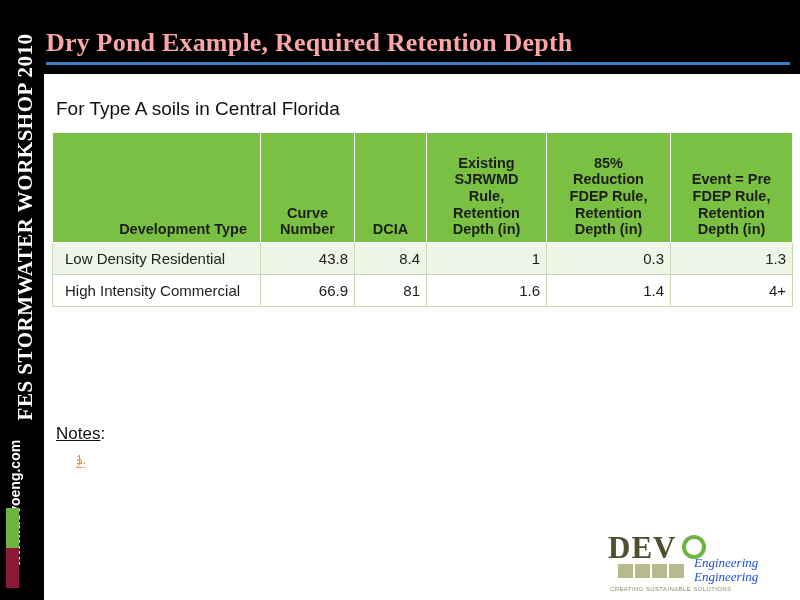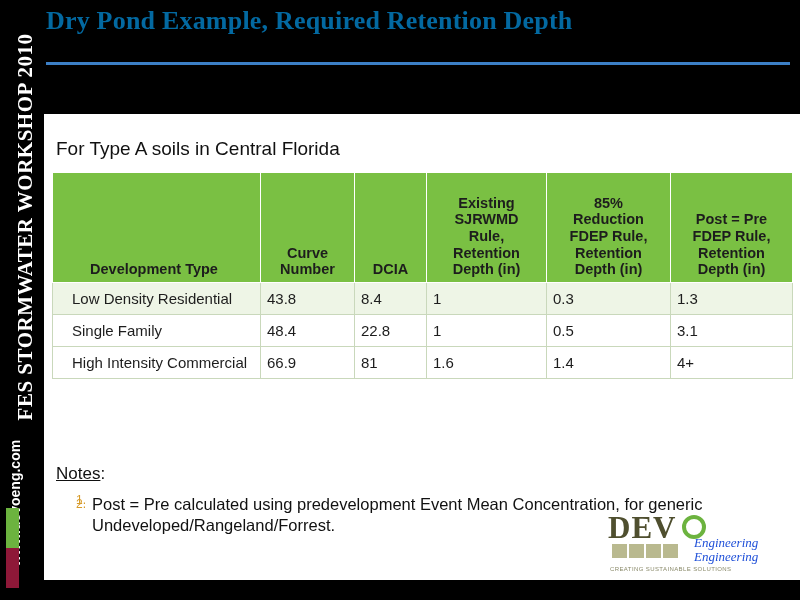--- a/index.html
+++ b/index.html
@@ -50,42 +50,41 @@
     width: 13px; height: 40px; background: #6cb33f;
   }
   #rail-swatch-maroon {
     position: absolute; left: 6px; top: 548px;
     width: 13px; height: 40px; background: #8e1838;
   }
 
   
   #slide-title {
     position: absolute;
-    left: 46px; top: 6px;
+    left: 46px; top: 28px;
     width: 740px;
-    color: #0369a1;
+    color: #fca5a5;
     font-family: "Liberation Serif", serif;
     font-weight: bold;
     font-size: 26px;
     letter-spacing: 0.2px;
   }
   #title-rule {
     position: absolute;
     left: 46px; top: 62px;
     width: 744px; height: 3px;
     background: #3c7fc6;
   }
 
   
   #content-card {
     position: absolute;
     left: 44px; top: 74px;
-    width: 756px; height: 466px;
+    width: 756px; height: 526px;
     background: #ffffff;
-    margin-top: 40px;
   }
 
   #subhead {
     position: absolute;
     left: 12px; top: 24px;
     font-size: 19px;
     color: #111;
   }
 
   
@@ -101,36 +100,36 @@
     color: #1d1d1d;
     font-size: 14.5px;
     font-weight: bold;
     border: 1px solid #ffffff;
     padding: 4px 13px;
     vertical-align: bottom;
     height: 110px;
     line-height: 1.15;
   }
   #data-table th.th-dev {
-    text-align: center;
+    text-align: right;
     padding-left: 8px;
   }
   #data-table td {
     border: 1px solid #c9d8bb;
     font-size: 15px;
     color: #1d1d1d;
     padding: 6px 6px;
     height: 32px;
-    text-align: left;
+    text-align: right;
     background: #ffffff;
   }
   #data-table tr.alt td { background: #eef5e6; }
   #data-table td.cell-name {
     text-align: left;
-    padding-left: 19px;
+    padding-left: 12px;
   }
 
   
   col.c0 { width: 208px; }
   col.c1 { width: 94px; }
   col.c2 { width: 72px; }
   col.c3 { width: 120px; }
   col.c4 { width: 124px; }
   col.c5 { width: 122px; }
 
@@ -164,21 +163,21 @@
     width: 22px;
     text-align: right;
     color: #d79b2a;
     font-size: 12px;
   }
 
   
   #logo {
     position: absolute;
     right: 14px; bottom: 8px;
-    width: 178px; height: 66px;
+    width: 178px; height: 66px; text-align: right;
   }
   #logo .devo {
     position: absolute; left: 0; top: 4px;
     font-family: "Liberation Serif", serif;
     font-weight: bold;
     font-size: 31px;
     color: #4f4f2f;
     letter-spacing: 1px;
   }
   #logo .ring {
@@ -243,62 +242,53 @@
         <col class="c4">
         <col class="c5">
     </colgroup>
     <thead>
       <tr>
         <th class="th-dev">Development Type</th>
         <th>Curve Number</th>
         <th>DCIA</th>
         <th>Existing SJRWMD Rule, Retention Depth (in)</th>
         <th>85% Reduction FDEP Rule, Retention Depth (in)</th>
-        <th>Post = Pre FDEP Rule, Retention Depth (in)</th>
+        <th>Event = Pre FDEP Rule, Retention Depth (in)</th>
       </tr>
     </thead>
     <tbody>
       <tr class="alt">
         <td class="cell-name">Low Density Residential</td>
         <td>43.8</td>
         <td>8.4</td>
         <td>1</td>
         <td>0.3</td>
         <td>1.3</td>
       </tr>
       <tr>
-        <td class="cell-name">Single Family</td>
-        <td>48.4</td>
-        <td>22.8</td>
-        <td>1</td>
-        <td>0.5</td>
-        <td>3.1</td>
-      </tr>
-      <tr>
         <td class="cell-name">High Intensity Commercial</td>
         <td>66.9</td>
         <td>81</td>
         <td>1.6</td>
         <td>1.4</td>
         <td>4+</td>
       </tr>
     </tbody>
   </table>
 
   <div id="notes-heading">
     <span class="u">Notes</span><span>:</span>
   </div>
 
   <ul id="notes-list">
     <li>
       <span class="num">1.</span>
     </li>
     <li>
       <span class="num">2.</span>
-      <span>Post = Pre calculated using predevelopment Event Mean Concentration, for generic Undeveloped/Rangeland/Forrest.</span>
     </li>
   </ul>
 
   <div id="logo">
     <div class="blocks"><i></i><i></i><i></i><i></i></div>
     <div class="devo">DEV</div>
     <div class="ring"></div>
     <div class="script">
       <span>Engineering</span><br>
       <span>Engineering</span>

